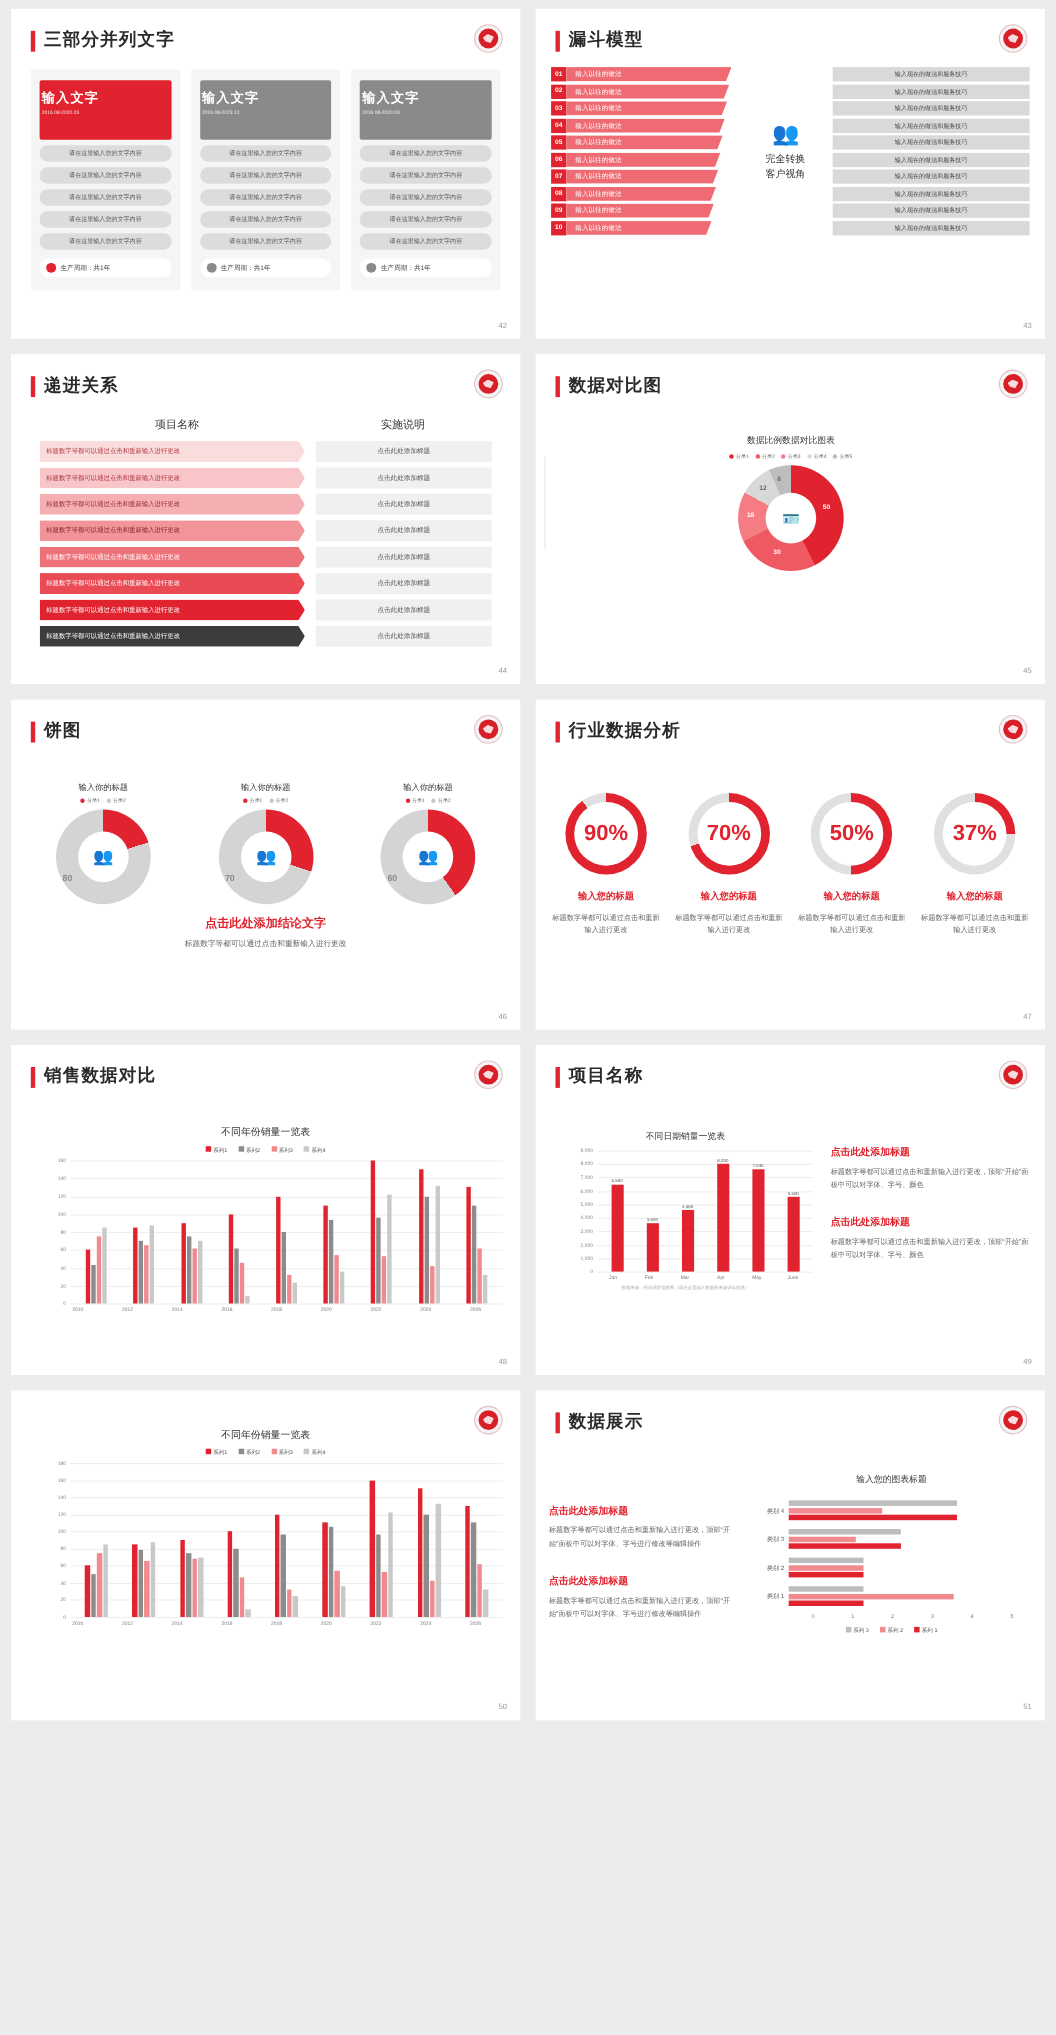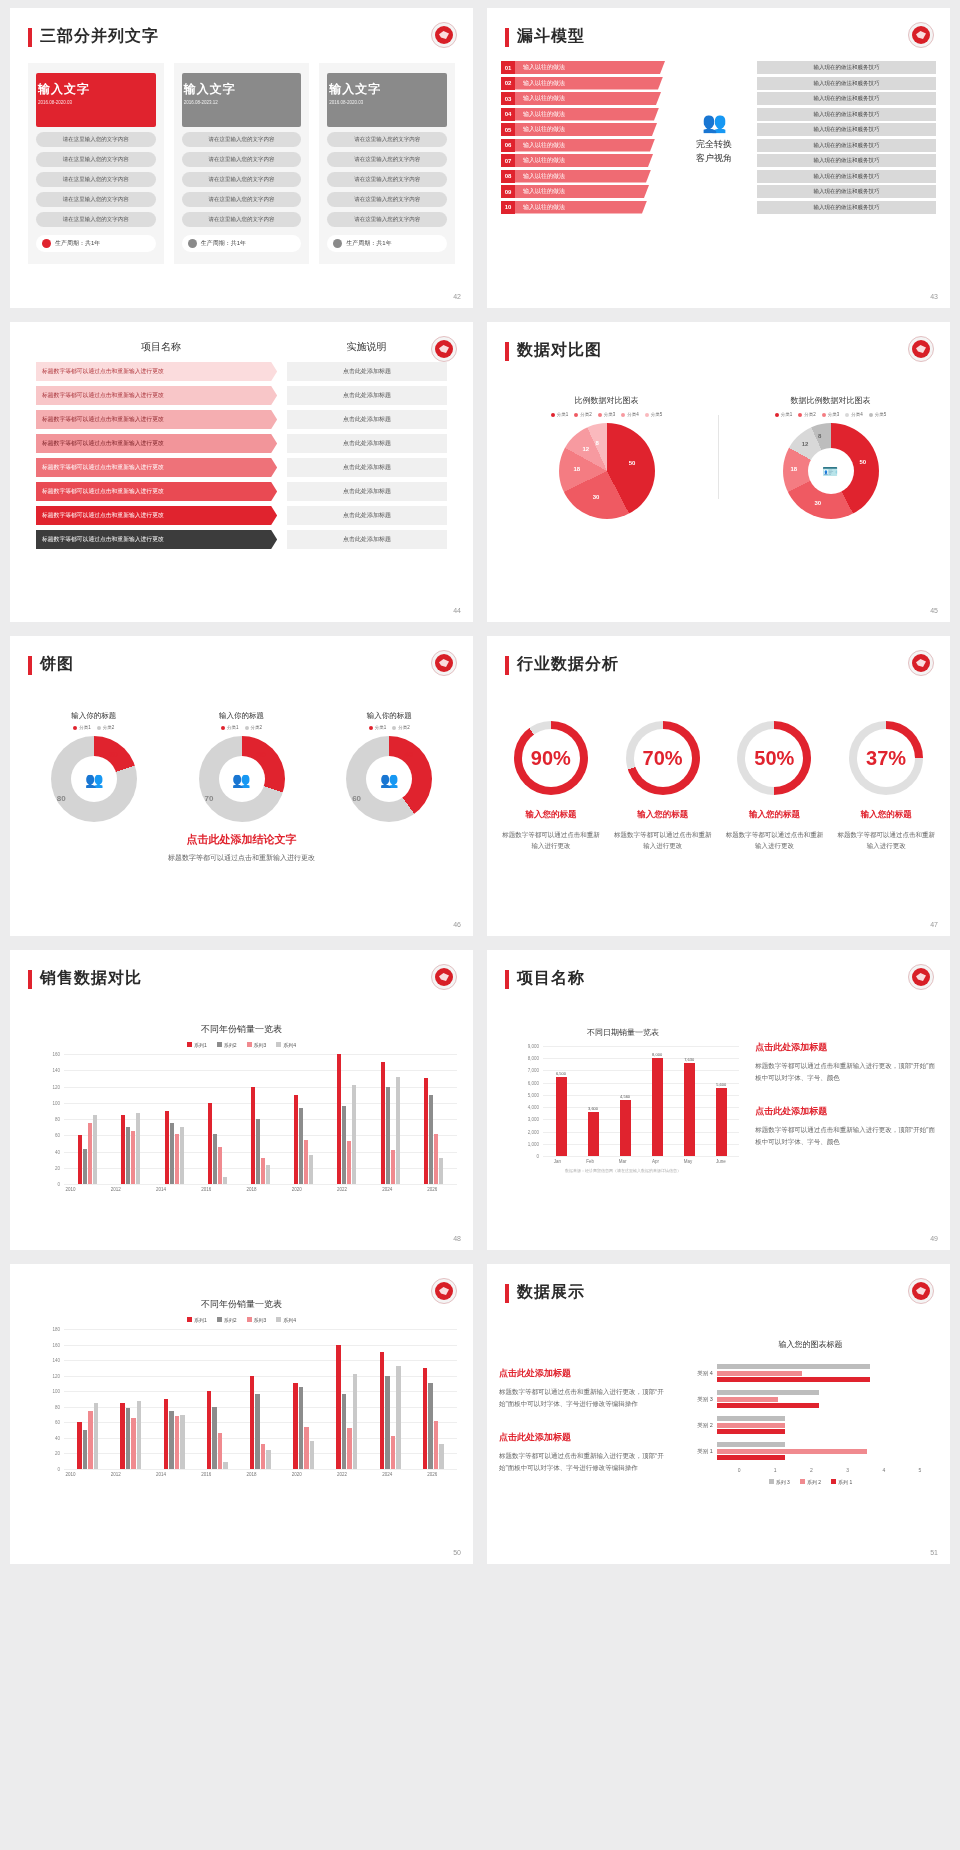--- a/index.html
+++ b/index.html
@@ -319,20 +319,24 @@
           <div class="s43-rrow">输入现在的做法和服务技巧</div>
           <div class="s43-rrow">输入现在的做法和服务技巧</div>
           <div class="s43-rrow">输入现在的做法和服务技巧</div>
           <div class="s43-rrow">输入现在的做法和服务技巧</div>
         </div>
     </div>
     <div class="pagenum">43</div>
   </div>
 
   <div class="slide">
+    <div class="slide-title">
+      <span class="title-bar"></span>
+      <span class="title-text">递进关系</span>
+    </div>
     <div class="logo">
         <span class="inner"></span>
       </div>
     <div class="s44-head">
       <div class="c1">项目名称</div>
       <div class="c2">实施说明</div>
     </div>
     <div id="s44rows" style="margin-top:8px">
         <div class="s44-row">
           <div class="s44-l" style="background:#fbdcdd;color:#b0363c">标题数字等都可以通过点击和重新输入进行更改</div>
@@ -372,37 +376,20 @@
 
   <div class="slide">
     <div class="slide-title">
       <span class="title-bar"></span>
       <span class="title-text">数据对比图</span>
     </div>
     <div class="logo">
         <span class="inner"></span>
       </div>
     <div class="s45-wrap" style="margin-top:22px">
-      <div class="s45-col">
-        <div class="s45-ct">比例数据对比图表</div>
-        <div class="legend" id="lg45a">
-            <span><i style="background:#e0232e"></i>分类1</span>
-            <span><i style="background:#ef5a62"></i>分类2</span>
-            <span><i style="background:#f47c82"></i>分类3</span>
-            <span><i style="background:#f79aa0"></i>分类4</span>
-            <span><i style="background:#fab9bd"></i>分类5</span>
-          </div>
-        <div class="pie" id="pie45a" style="background: conic-gradient(rgb(224, 35, 46) 0deg, rgb(224, 35, 46) 152.54deg, rgb(239, 90, 98) 152.54deg, rgb(239, 90, 98) 244.07deg, rgb(244, 124, 130) 244.07deg, rgb(244, 124, 130) 298.98deg, rgb(247, 154, 160) 298.98deg, rgb(247, 154, 160) 335.59deg, rgb(250, 185, 189) 335.59deg, rgb(250, 185, 189) 360deg);">
-            <span class="pie-lbl" style="left: 70.2px; top: 37.3549px;">50</span>
-            <span class="pie-lbl" style="left: 34.2059px; top: 70.5831px;">30</span>
-            <span class="pie-lbl" style="left: 15.0099px; top: 43.2546px;">18</span>
-            <span class="pie-lbl" style="left: 24.0073px; top: 23.4263px;">12</span>
-            <span class="pie-lbl" style="left: 37.0813px; top: 16.6327px;">8</span>
-          </div>
-      </div>
       <div class="vsep"></div>
       <div class="s45-col">
         <div class="s45-ct">数据比例数据对比图表</div>
         <div class="legend" id="lg45b">
             <span><i style="background:#e0232e"></i>分类1</span>
             <span><i style="background:#ef5a62"></i>分类2</span>
             <span><i style="background:#f47c82"></i>分类3</span>
             <span><i style="background:#d8d8d8"></i>分类4</span>
             <span><i style="background:#bdbdbd"></i>分类5</span>
           </div>

